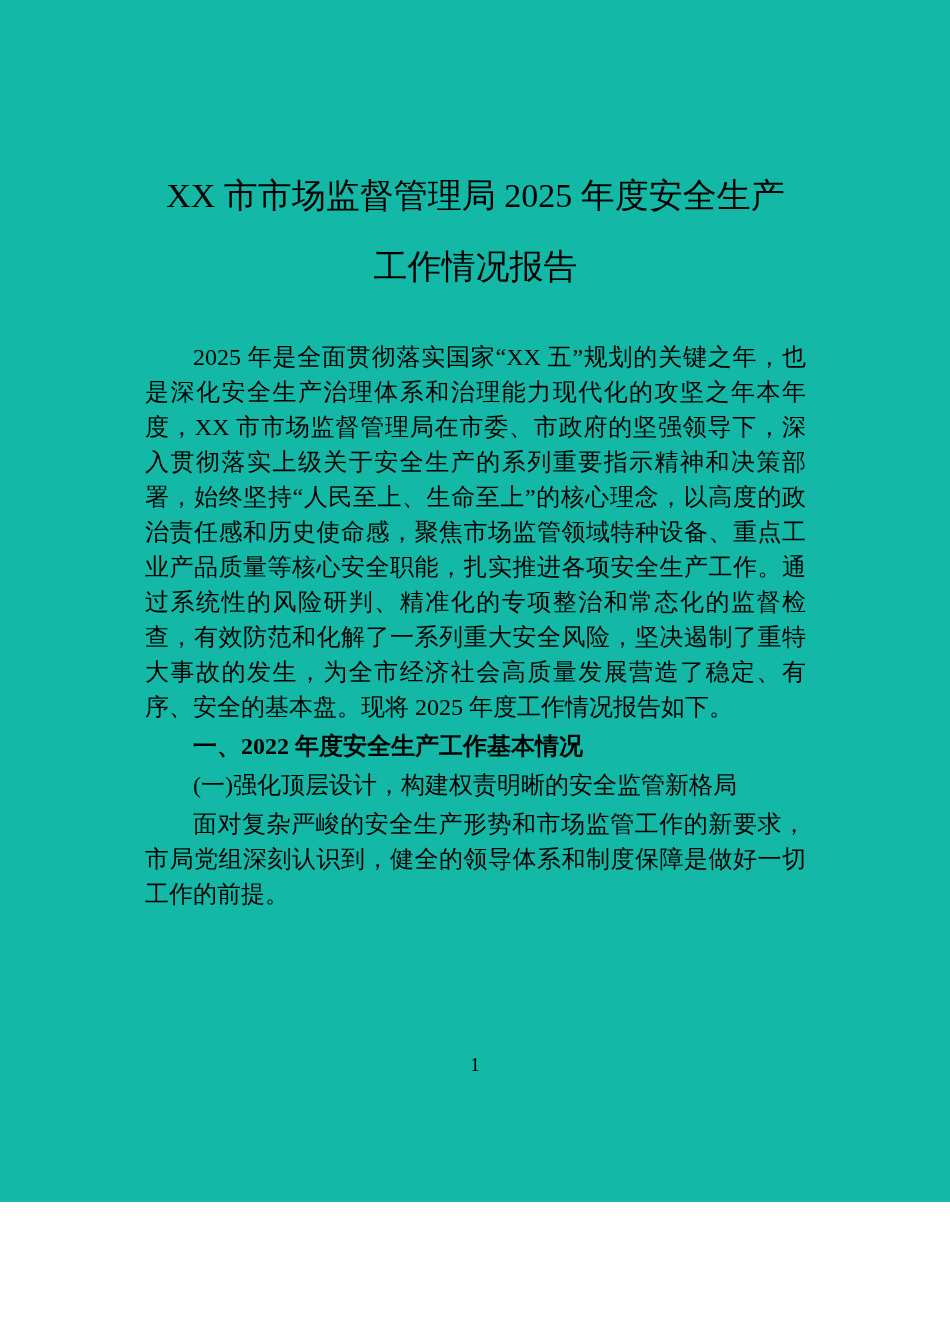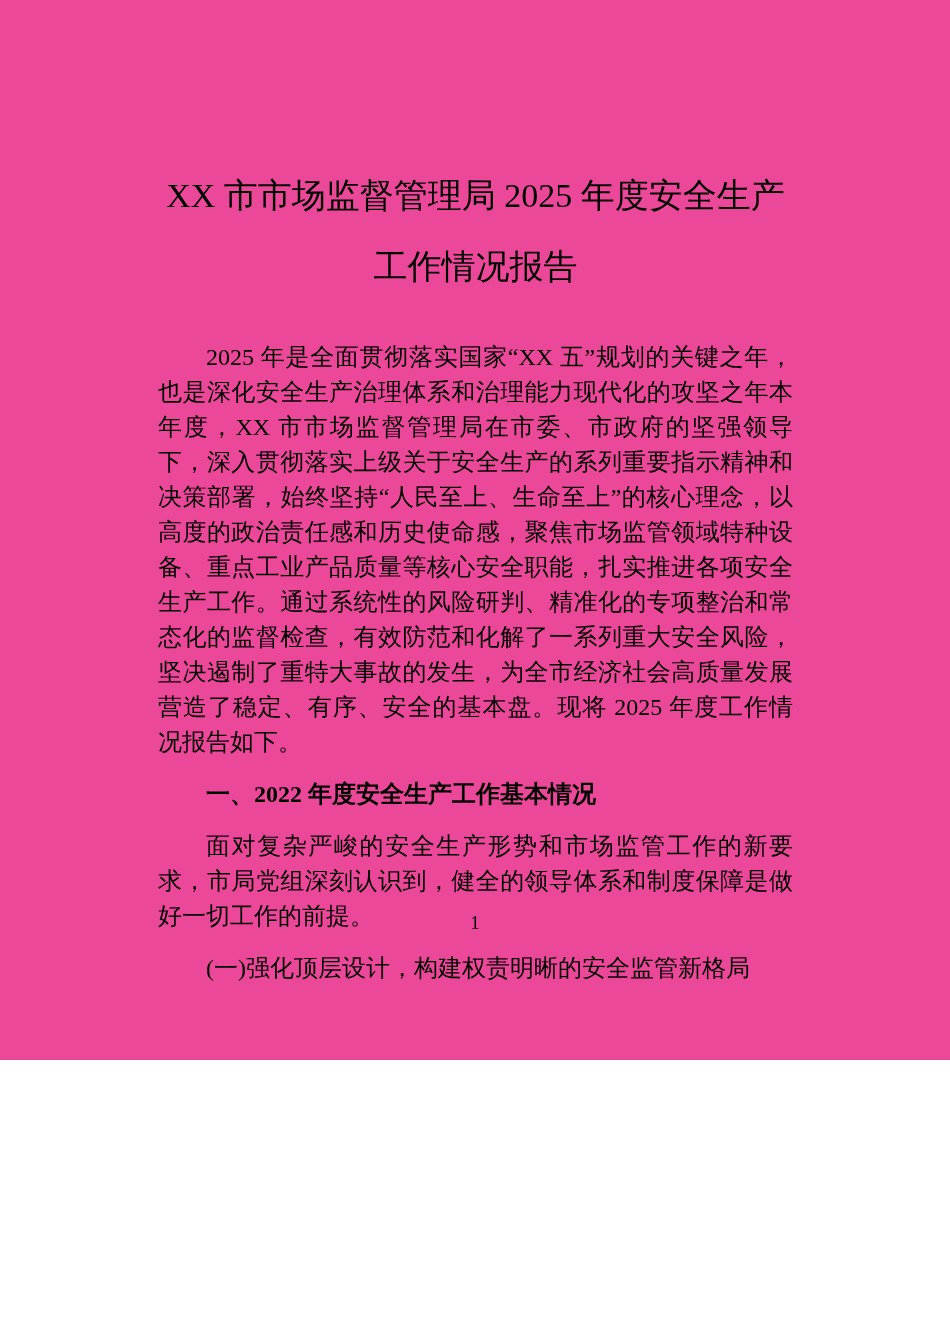--- a/index.html
+++ b/index.html
@@ -5,43 +5,43 @@
   * { box-sizing: border-box; }
   html, body { margin: 0; padding: 0; }
   body {
     width: 950px;
     height: 1344px;
     background: #ffffff;
   }
   .page {
     position: relative;
     width: 950px;
-    height: 1060px;
-    background: #ec4899;
+    height: 1202px;
+    background: #14b8a6;
     color: #000000;
     font-family: "Liberation Serif", "DejaVu Serif", serif;
     padding: 160px 140px 0 141px;
     overflow: hidden;
   }
   .doc-title {
     font-size: 34px;
     line-height: 71px;
     text-align: center;
     font-weight: 400;
     margin: 0 0 38px 0;
   }
   .title-line { display: block; }
   .doc-body {
     font-size: 24px;
     line-height: 35px;
     text-align: justify;
     text-justify: inter-character;
   }
   .doc-body p {
-    margin: 17px;
+    margin: 4px;
     padding: 0;
     text-indent: 2em;
   }
   .doc-body p.bold-heading {
     font-weight: bold;
   }
   .page-footer {
     position: absolute;
     left: 0;
     right: 0;
@@ -60,23 +60,23 @@
     <span class="title-line">XX 市市场监督管理局 2025 年度安全生产</span>
     <span class="title-line">工作情况报告</span>
   </h1>
 
   <div class="doc-body">
     <p>2025 年是全面贯彻落实国家“XX 五”规划的关键之年，也是深化安全生产治理体系和治理能力现代化的攻坚之年本年度，XX 市市场监督管理局在市委、市政府的坚强领导下，深入贯彻落实上级关于安全生产的系列重要指示精神和决策部署，始终坚持“人民至上、生命至上”的核心理念，以高度的政治责任感和历史使命感，聚焦市场监管领域特种设备、重点工业产品质量等核心安全职能，扎实推进各项安全生产工作。通过系统性的风险研判、精准化的专项整治和常态化的监督检查，有效防范和化解了一系列重大安全风险，坚决遏制了重特大事故的发生，为全市经济社会高质量发展营造了稳定、有序、安全的基本盘。现将 2025 年度工作情况报告如下。</p>
 
     <p class="bold-heading">一、2022 年度安全生产工作基本情况</p>
 
 
+    <p>(一)强化顶层设计，构建权责明晰的安全监管新格局</p>
+
     <p>面对复杂严峻的安全生产形势和市场监管工作的新要求，市局党组深刻认识到，健全的领导体系和制度保障是做好一切工作的前提。</p>
-
-    <p>(一)强化顶层设计，构建权责明晰的安全监管新格局</p>
 
   </div>
 
   <div class="page-footer">
     <span>1</span>
   </div>
 
 </div>
 
 </body></html>

